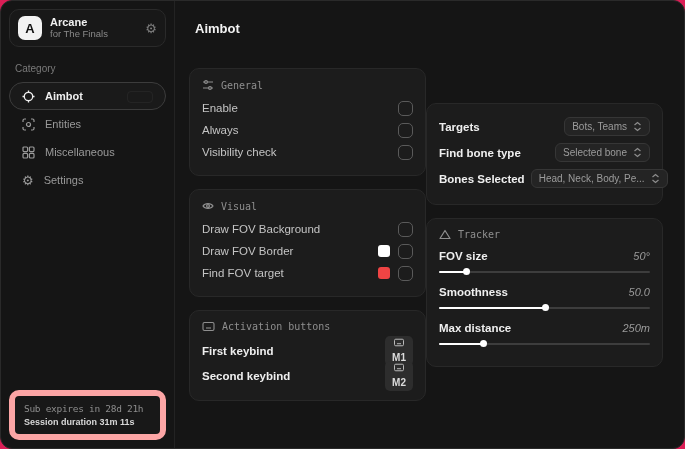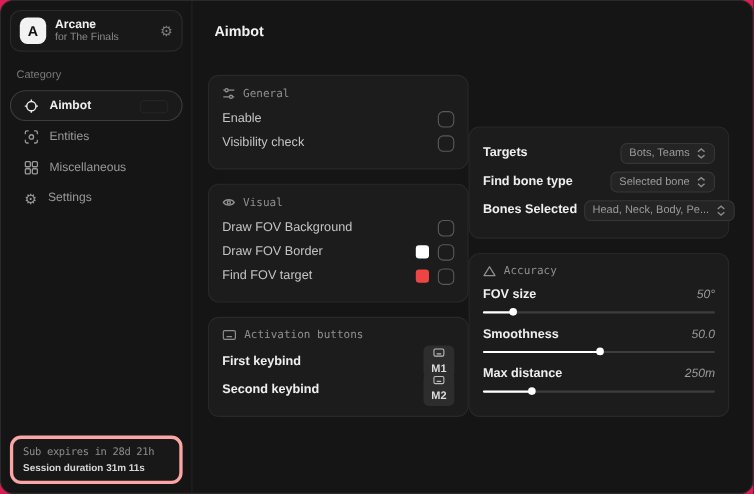--- a/index.html
+++ b/index.html
@@ -55,29 +55,29 @@
     border-color:#3c3c3c; background:#1a1a1a; color:#efefef; font-weight:600;
   }
   .nav-item svg{ flex:0 0 auto; }
   .kb-hint{
     position:absolute; right:12px; top:8px;
     width:26px; height:12px; border-radius:4px;
     border:1px solid #3a3a3a; opacity:.35;
   }
   .side-footer{
     margin:auto 8px 8px 8px;
-    border:3px solid #fca5a5; border-radius:10px;
+    border:6px solid #fca5a5; border-radius:10px;
     padding:7px 9px; background:#181818;
   }
   .foot1{ font-family:"DejaVu Sans Mono", monospace; font-size:9.5px; color:#8d8d8d; letter-spacing:-.3px; }
   .foot2{ font-size:9px; color:#d8d8d8; font-weight:700; margin-top:3px; }
   
   .main{ flex:1; padding:14px 14px 0 14px; overflow:hidden; }
   .page-title{ color:#f2f2f2; font-size:13px; font-weight:700; margin:6px 0 14px 6px; }
-  .cols{ display:flex; align-items:flex-end;margin-top:32px; }
+  .cols{ display:flex; align-items:center;margin-top:32px; }
   .col{ width:237px; display:flex; flex-direction:column; gap:13px; }
   .card{
     background:#1c1c1c;
     border:1px solid #282828;
     border-radius:10px;
     padding:10px 12px 12px 12px;
   }
   .card-head{
     display:flex; align-items:center; gap:7px;
     color:#8f8f8f;
@@ -218,20 +218,24 @@
                   <circle cx="8" cy="9" r="1.4" fill="#1c1c1c"></circle>
               </svg>
             </span>
             <span>General</span>
           </div>
           <div class="row">
             <span class="row-label">Enable</span>
             <span class="checkbox"></span>
           </div>
           <div class="row">
+            <span class="row-label">Always</span>
+            <span class="checkbox"></span>
+          </div>
+          <div class="row">
             <span class="row-label">Visibility check</span>
             <span class="checkbox"></span>
           </div>
         </div>
 
         <div class="card">
           <div class="card-head">
             <span>
               <svg width="12" height="12" viewBox="0 0 12 12" fill="none" stroke="#8f8f8f" stroke-width="1.2">
                 <path d="M1 6 C3 2.8 9 2.8 11 6 C9 9.2 3 9.2 1 6 Z"></path>
@@ -346,21 +350,21 @@
           </div>
         </div>
 
         <div class="card">
           <div class="card-head">
             <span>
               <svg width="12" height="11" viewBox="0 0 12 11" fill="none" stroke="#8f8f8f" stroke-width="1.2">
                 <path d="M6 1.5 L11 9.5 H1 Z" stroke-linejoin="round"></path>
               </svg>
             </span>
-            <span>Accuracy</span>
+            <span>Tracker</span>
           </div>
 
           <div class="row acc-row">
             <span class="row-label bright">FOV size</span>
             <span class="acc-value">50°</span>
           </div>
           <div class="slider">
             <span class="track"></span>
             <span class="fill" style="width: 13%;"></span>
             <span class="thumb" style="left: 13%;"></span>

